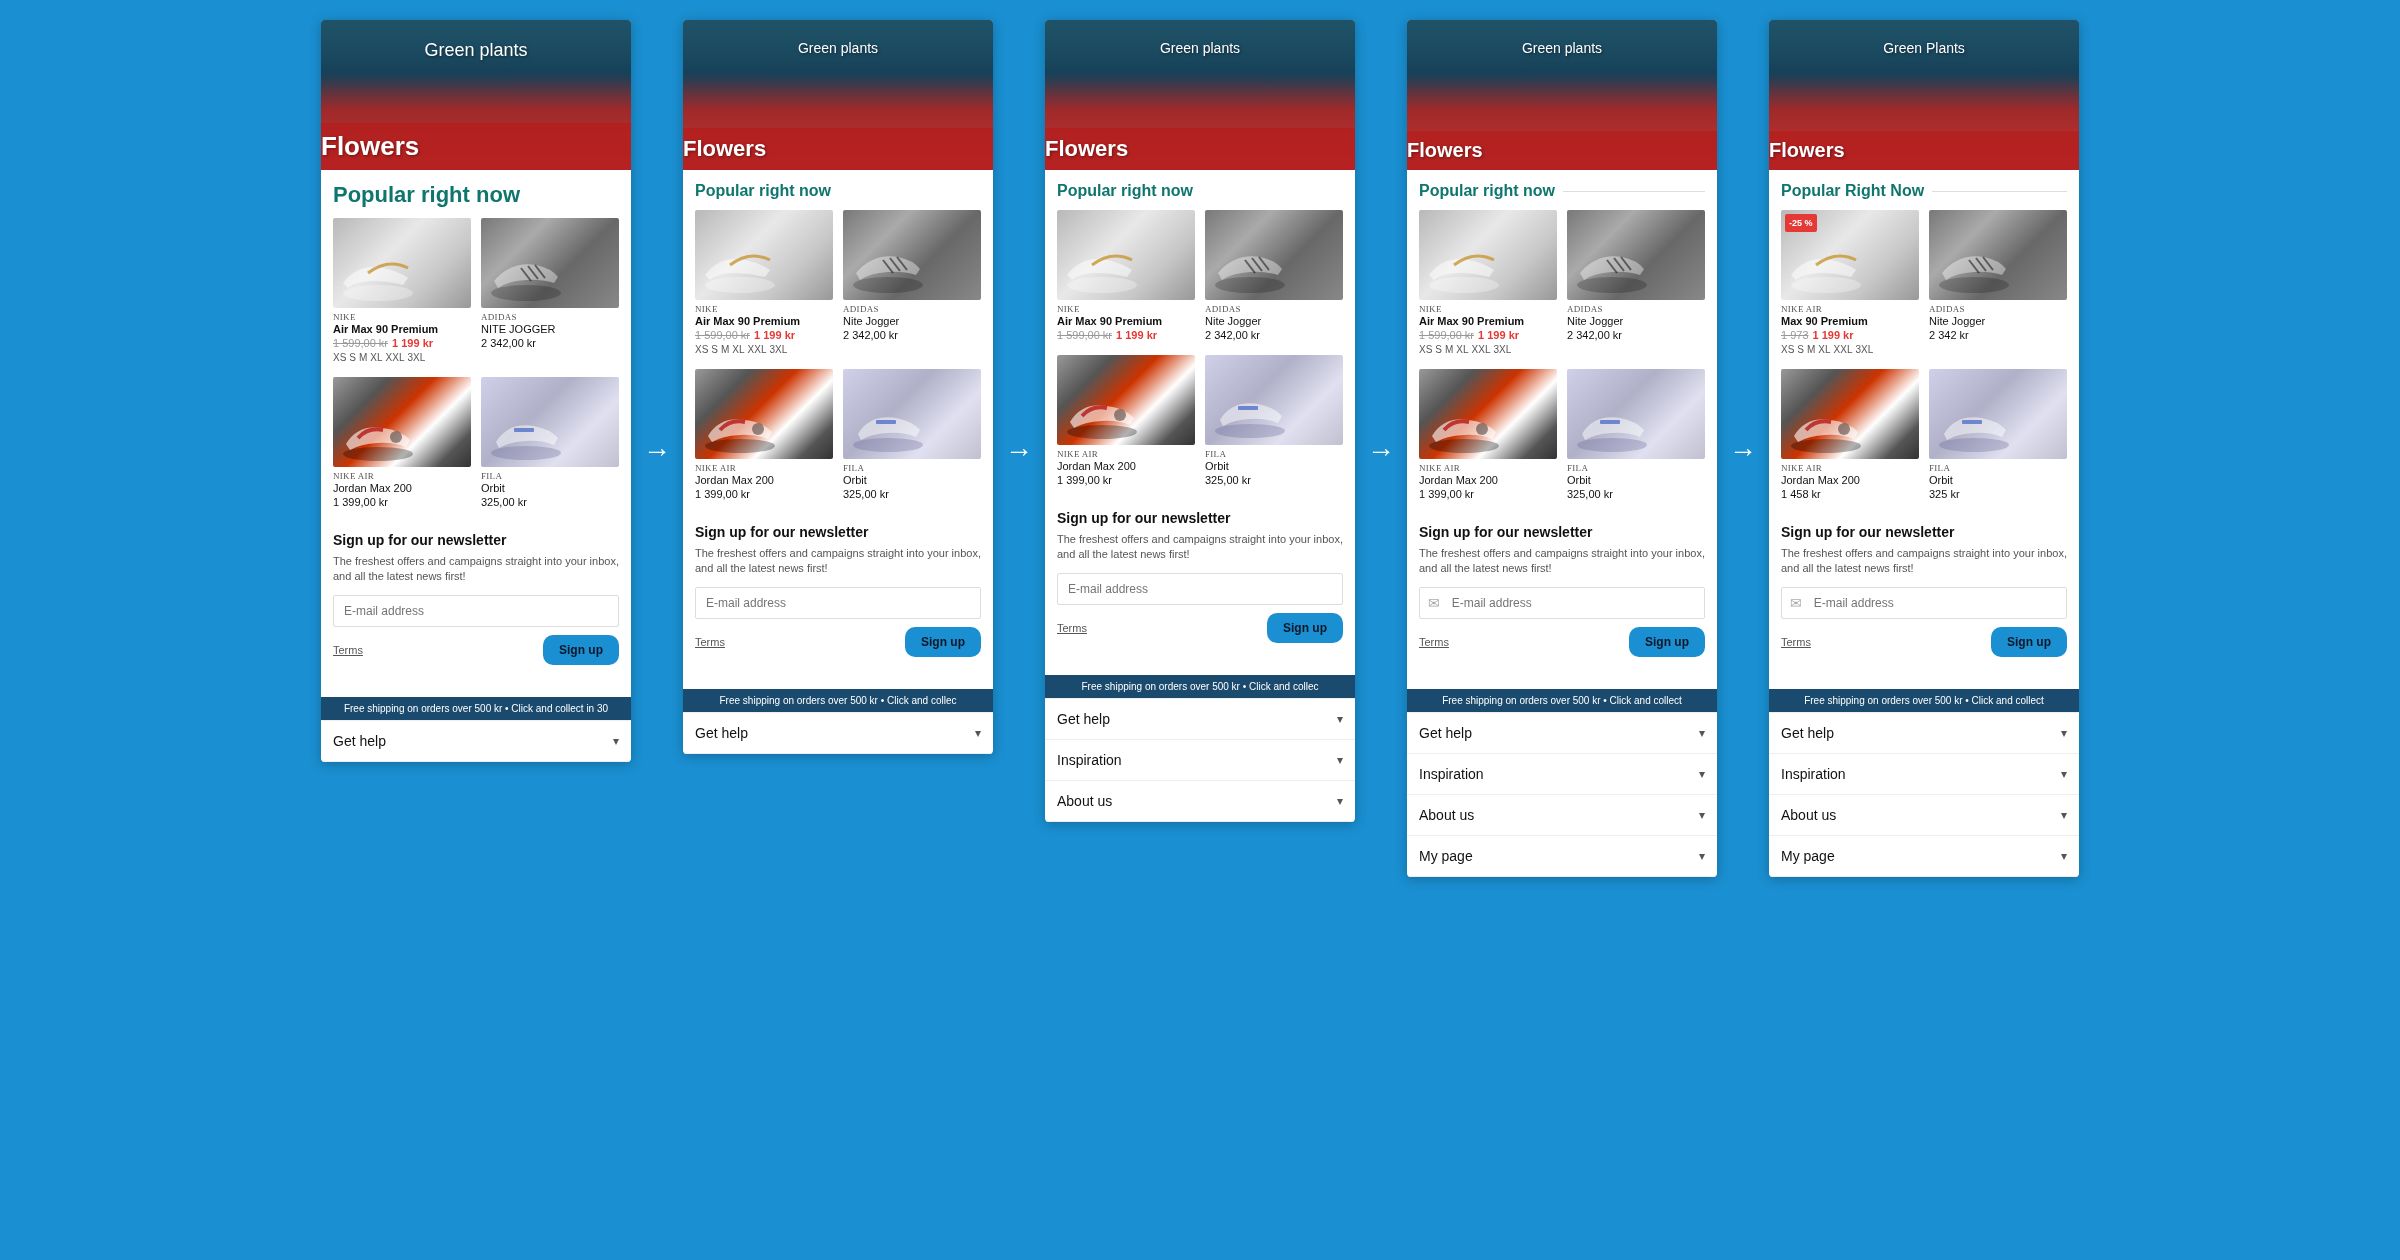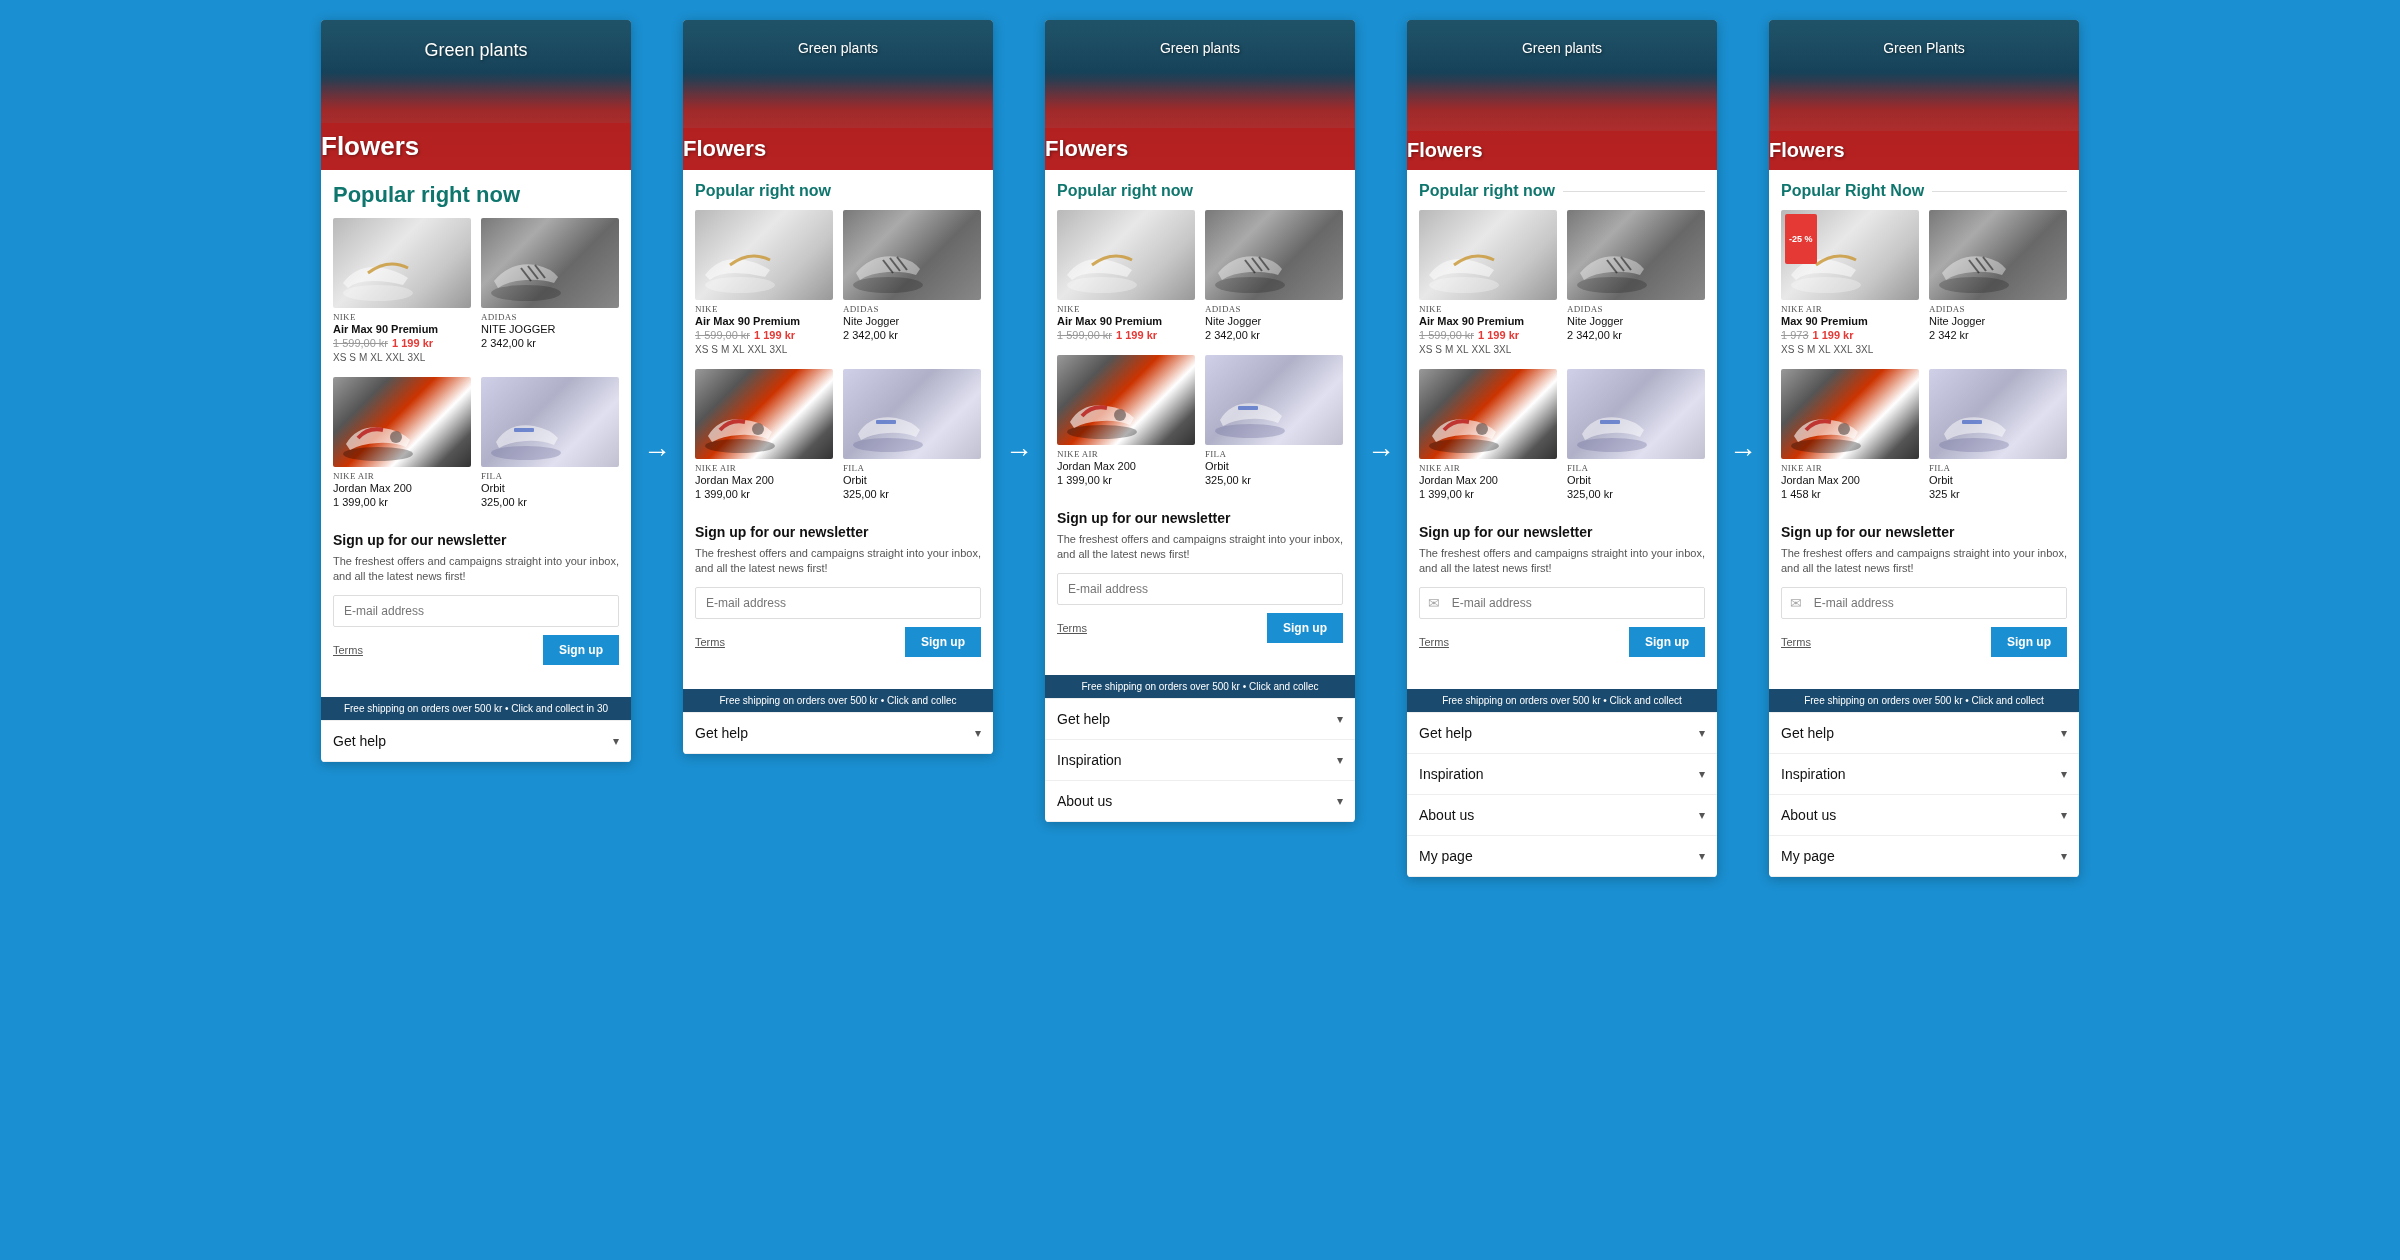--- a/index.html
+++ b/index.html
@@ -103,21 +103,21 @@
     }
 
     .badge-sale {
       position: absolute;
       top: 4px;
       left: 4px;
       background: #e53935;
       color: white;
       font-size: 9px;
       font-weight: bold;
-      padding: 20px 4px;
+      padding: 4px 4px;
       border-radius: 2px;
     }
 
     .product-brand {
       font-size: 9px;
       color: #555;
       text-transform: uppercase;
       margin-top: 4px;
       letter-spacing: 0.3px;
       font-family: Liberation Serif, serif;
@@ -226,26 +226,26 @@
 
     .terms-link {
       font-size: 11px;
       color: #555;
       text-decoration: underline;
       cursor: pointer;
     }
 
     .signup-btn {
       background: #1a8fd1;
-      color: #ffffff;
+      color: #0f172a;
       border: none;
       padding: 8px 16px;
       font-size: 12px;
       font-weight: bold;
-      border-radius: 0;
+      border-radius: 10px;
       cursor: pointer;
     }
 
     .shipping-bar {
       background: #1a4a6e;
       color: white;
       font-size: 10px;
       padding: 6px 10px;
       text-align: center;
       white-space: nowrap;

